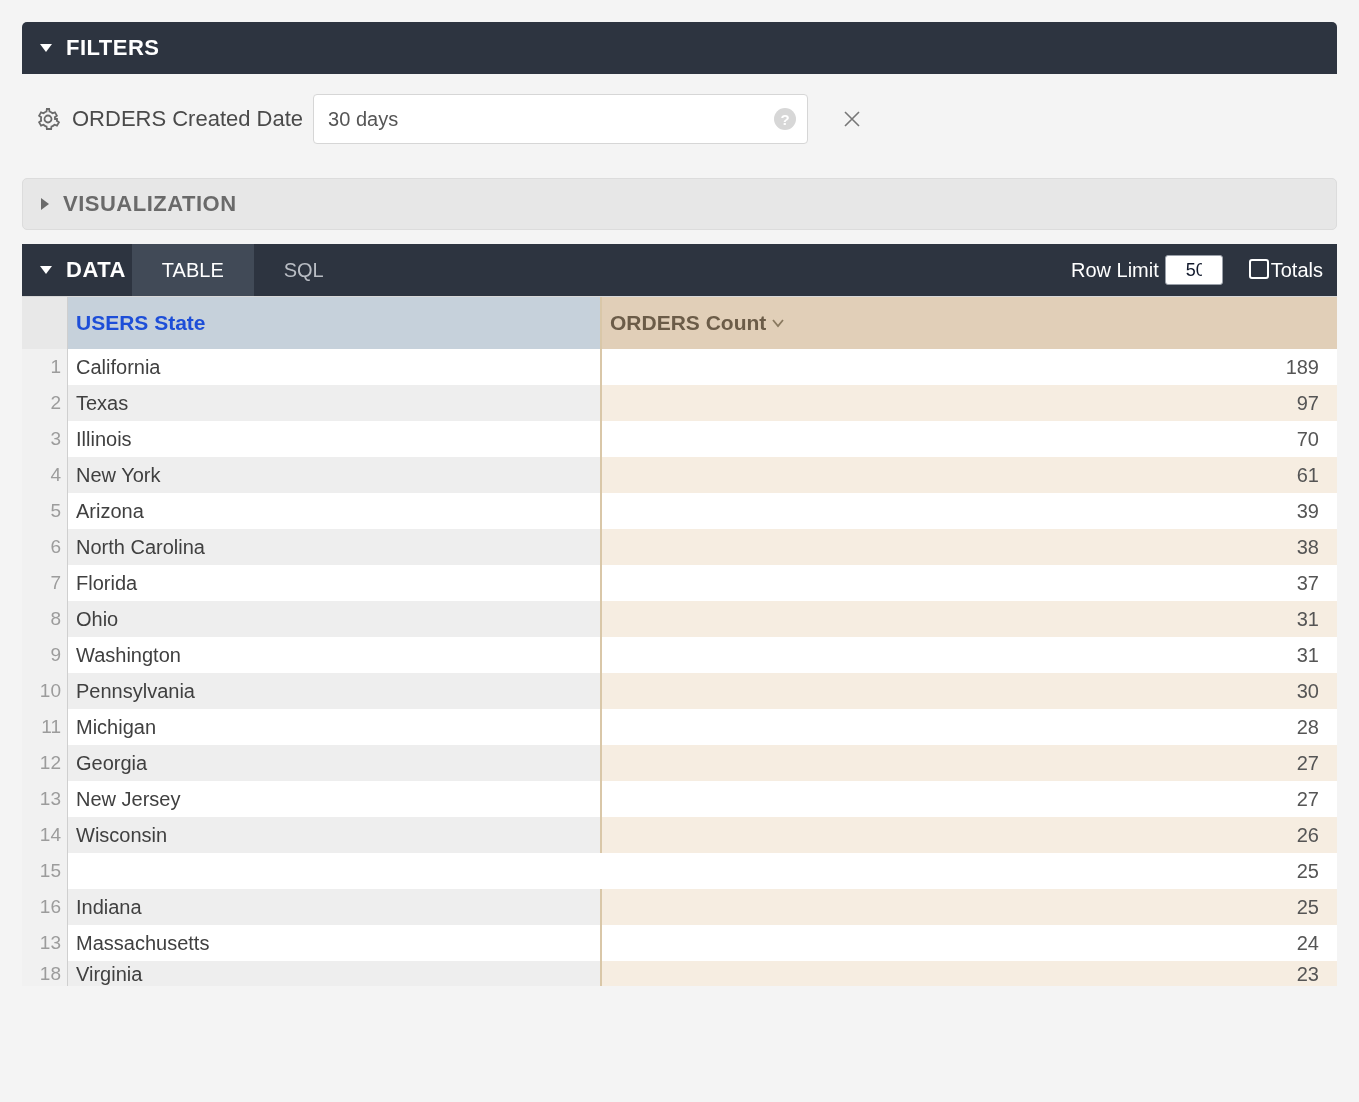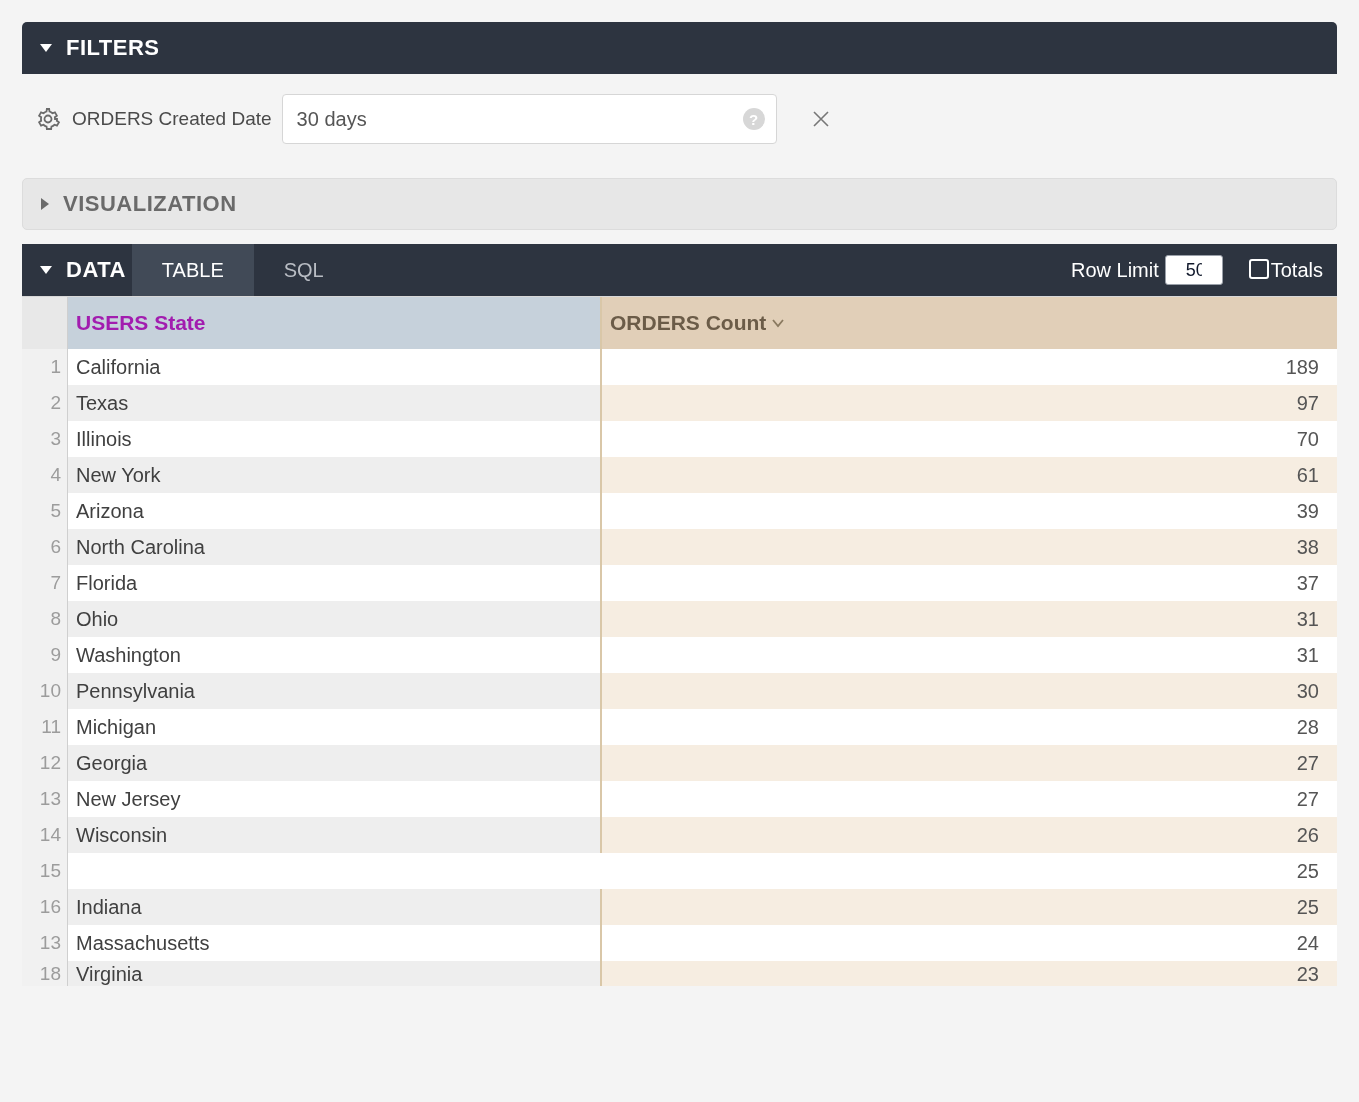--- a/index.html
+++ b/index.html
@@ -46,21 +46,21 @@
   .filters-body {
     display: flex;
     align-items: center;
     gap: 10px;
     padding: 20px 14px 34px 14px;
   }
   .gear {
     width: 24px; height: 24px; flex: 0 0 auto;
     color: #6a6a6a; margin-right: 2px;
   }
-  .filter-label { font-size: 19px; color: #4a4a4a; }
+  .filter-label { font-size: 22px; color: #4a4a4a; }
   .filter-input-wrap {
     position: relative; flex: 0 0 495px;
   }
   .filter-input {
     width: 100%; height: 50px;
     border: 1px solid #d6d6d6; border-radius: 4px;
     background: #fff;
     padding: 0 44px 0 14px;
     font-size: 20px; color: #555;
   }
@@ -136,21 +136,21 @@
     color: #404040;
   }
   .ccount {
     flex: 1;
     padding: 0 18px 0 8px;
     display:flex;align-items:center;justify-content:flex-end;
     color: #555;
   }
   .hdr { height: 52px; font-weight: 700; }
   .hdr .cnum  { background:#e8e8e8; }
-  .hdr .cstate { background:#c6d1db; color:#a21caf; font-size: 21px; }
+  .hdr .cstate { background:#c6d1db; color:#1d4ed8; font-size: 21px; }
   .hdr .ccount { background:#e1cfb8; color:#6b5c48; font-size: 21px; justify-content:flex-start; gap:4px; }
   .sort-icn { width:16px;height:16px;color:#8a7a60; }
   .gr.dr:nth-child(even) .cstate,
   .gr.dr:nth-child(even) .cnum  { background:#eeeeee; }
   .gr.dr:nth-child(odd)  .cstate,
   .gr.dr:nth-child(odd)  .cnum  { background:#ffffff; }
   .gr.dr:nth-child(even) .ccount { background:#f6ede1; }
   .gr.dr:nth-child(odd)  .ccount { background:#ffffff; }
   .gr.dr .cnum { background:#f1f1f1 !important; }
   .gr.dr:last-child { height: 25px; overflow:hidden; }

